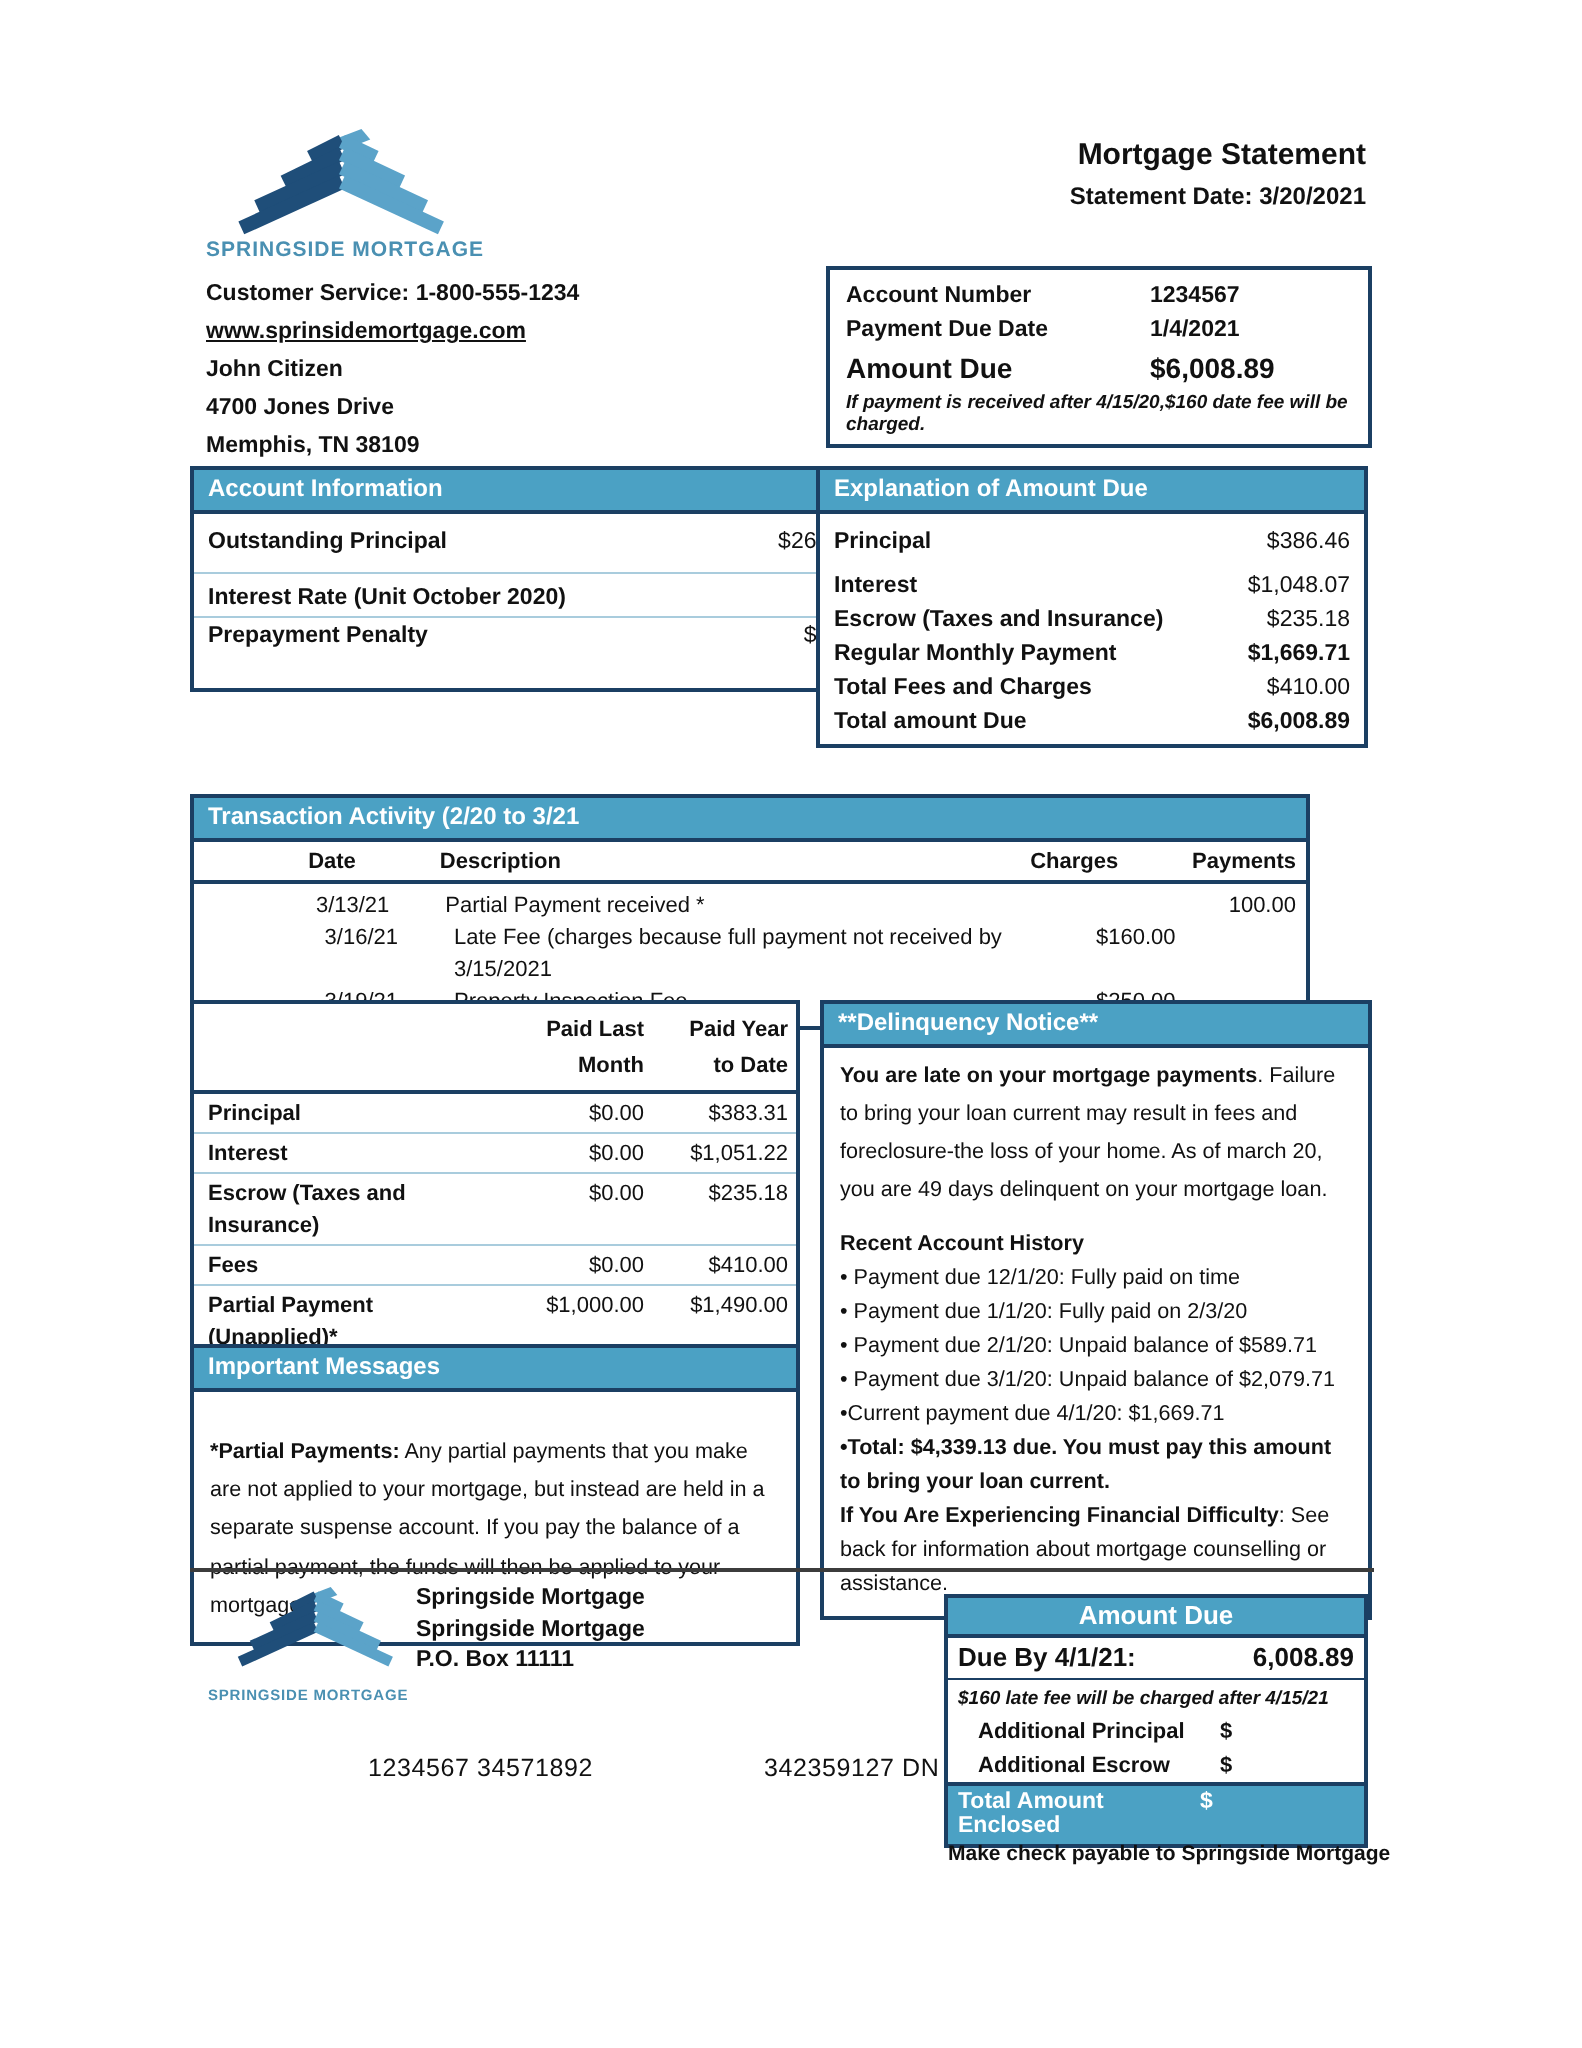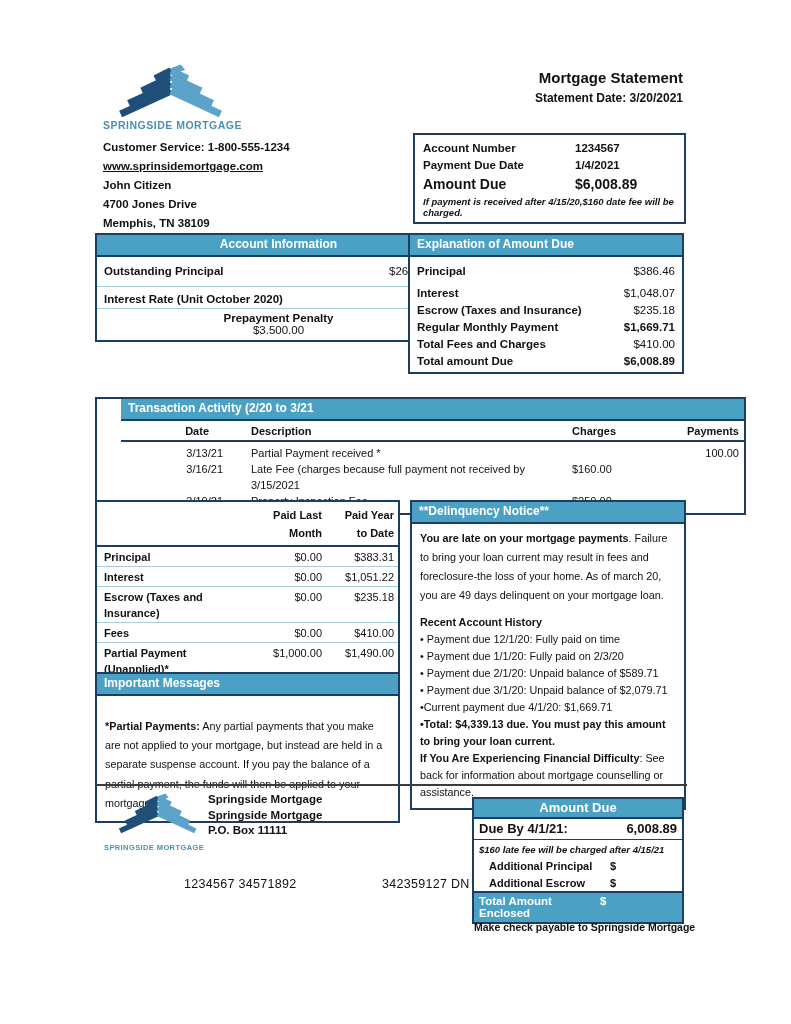--- a/index.html
+++ b/index.html
@@ -31,33 +31,33 @@
   .acct-note{font-size:9.5px;font-style:italic;font-weight:600;margin-top:2px;}
   
   .sec{position:absolute;border:2px solid var(--navy);background:#fff;}
   .sec .hdr{background:var(--bar);color:#fff;font-weight:bold;font-size:12px;
     padding:2px 7px 3px 7px;border-bottom:2px solid var(--navy);line-height:15px;}
   .kv{display:flex;justify-content:space-between;font-size:11.5px;padding:3px 7px 2px 7px;}
   .kv .k{font-weight:bold;}
   .kv.bold .k,.kv.bold .v{font-weight:bold;}
   .sep{border-bottom:1px solid var(--sep);}
   
-  .sec-acctinfo{left:95px;top:233px;width:367px;text-align:center;}
+  .sec-acctinfo{left:95px;top:233px;width:367px;}
   .sec-acctinfo .kv.r1{padding-top:8px;padding-bottom:9px;}
   .sec-acctinfo .kv.r2{padding-top:6px;padding-bottom:3px;}
-  .sec-acctinfo .kv.r3{padding-top:3px;padding-bottom:4px;flex-direction:column;}
+  .sec-acctinfo .kv.r3{padding-top:3px;padding-bottom:20px;}
   
   .sec-expl{left:408px;top:233px;width:276px;}
   .sec-expl .kv{padding:3px 7px 2px 7px;}
   .sec-expl .kv.first{padding-top:8px;padding-bottom:7px;}
   .sec-expl .kv.last{padding-bottom:5px;}
   .sec-expl .kv .k{font-weight:600;}
   .sec-expl .kv.bold .k,.sec-expl .kv.bold .v{font-weight:bold;}
   
-  .sec-trans{left:95px;top:397px;width:651px;padding-left:24px;}
+  .sec-trans{left:95px;top:397px;width:560px;}
   .trow{display:flex;font-size:11px;line-height:16px;}
   .trow .c-date{width:110px;text-align:right;padding-right:8px;}
   .trow .c-desc{width:341px;padding-left:20px;}
   .trow .c-chg{width:88px;}
   .trow .c-pay{flex:1;text-align:right;padding-right:5px;}
   .thead{font-weight:bold;border-bottom:2px solid var(--navy);padding:2px 0 1px 0;}
   .thead .c-date{padding-right:22px;}
   .tbody{padding:3px 0 4px 0;}
   
   .sec-past{left:95px;top:500px;width:305px;}

